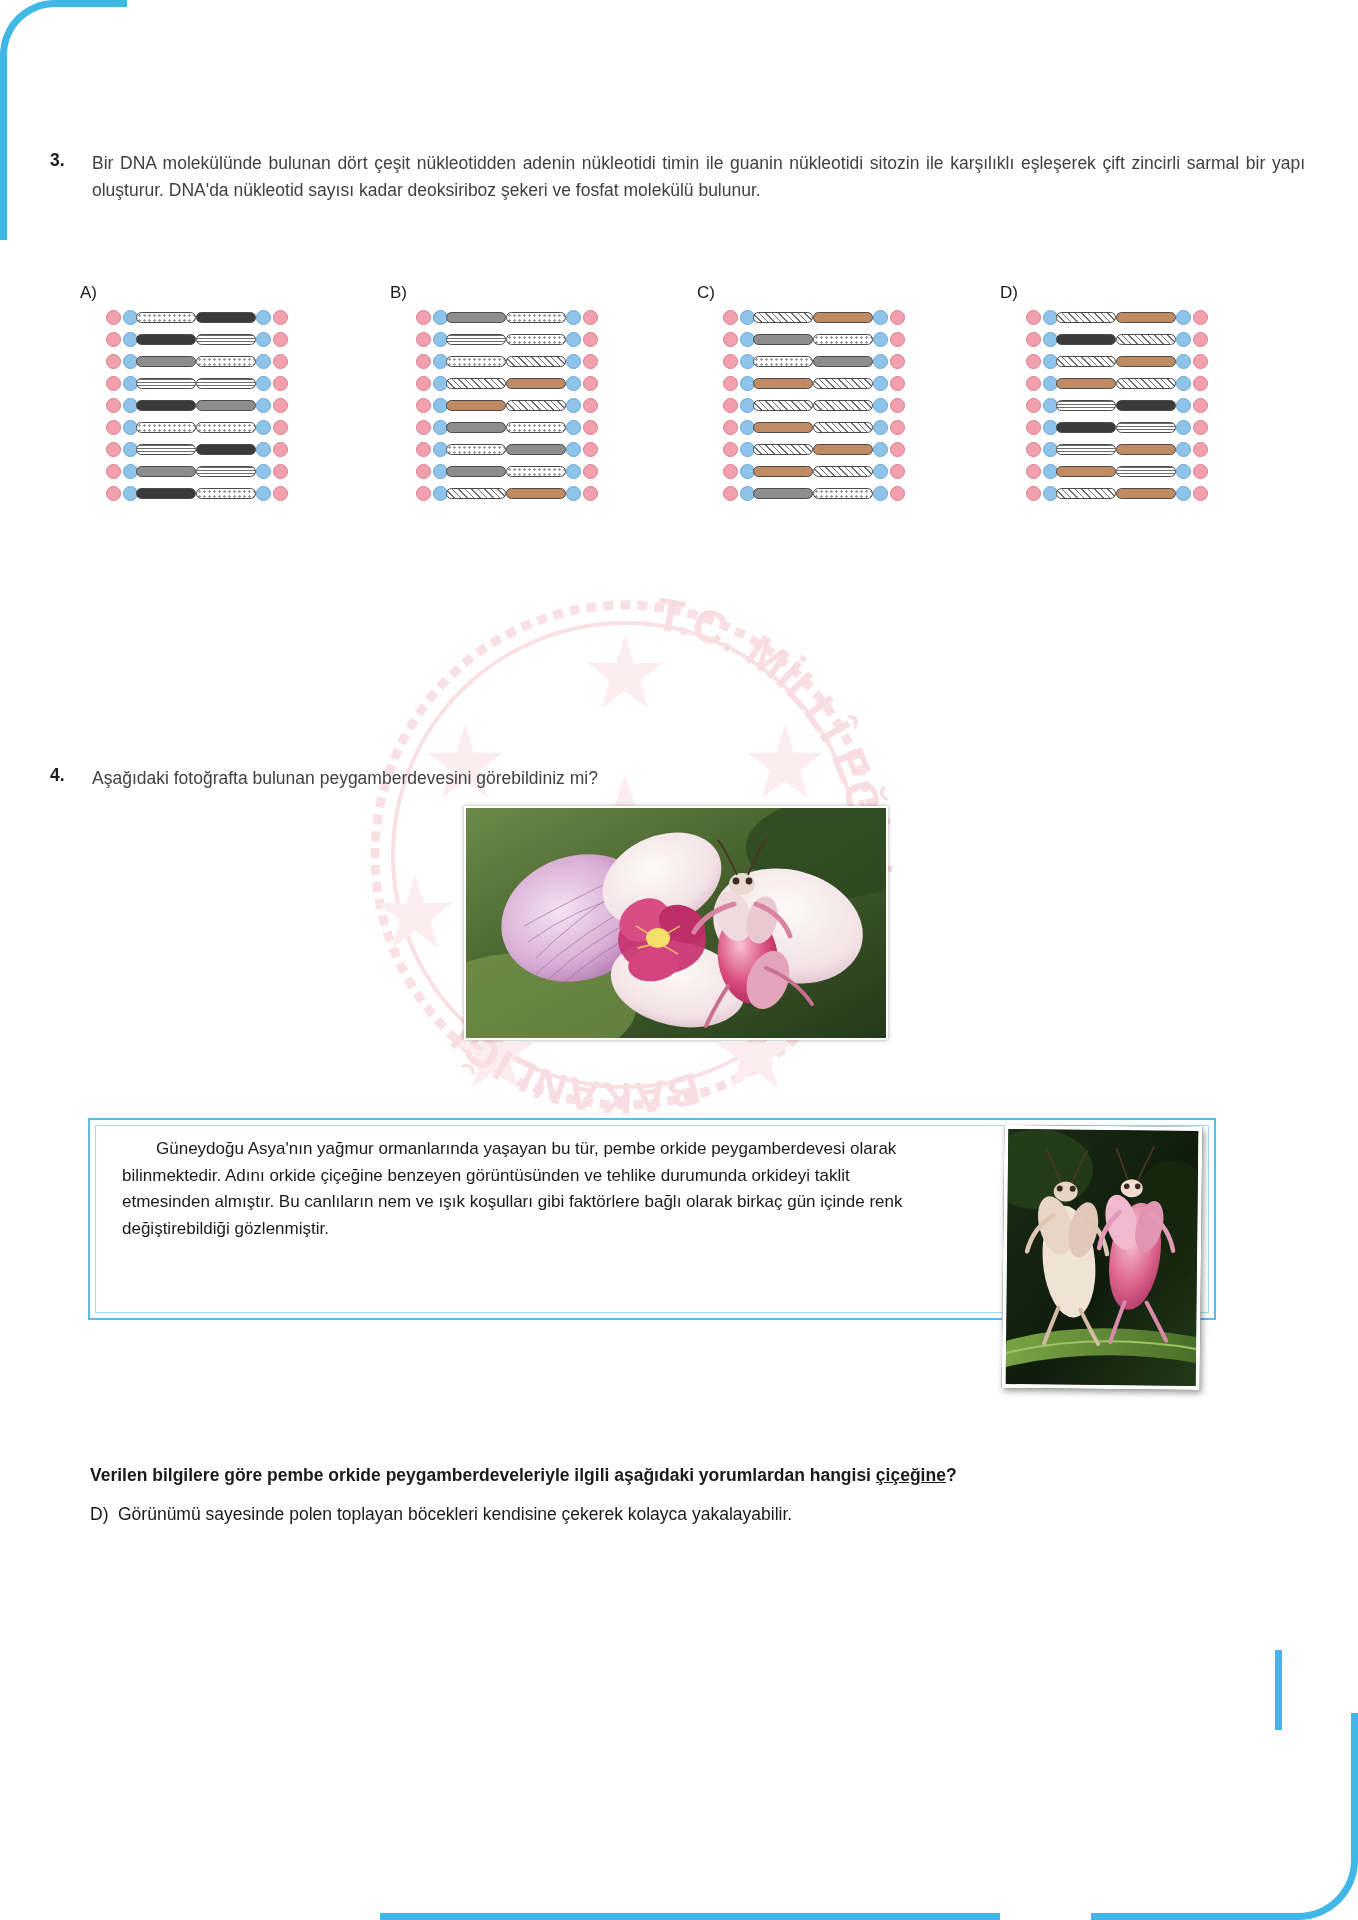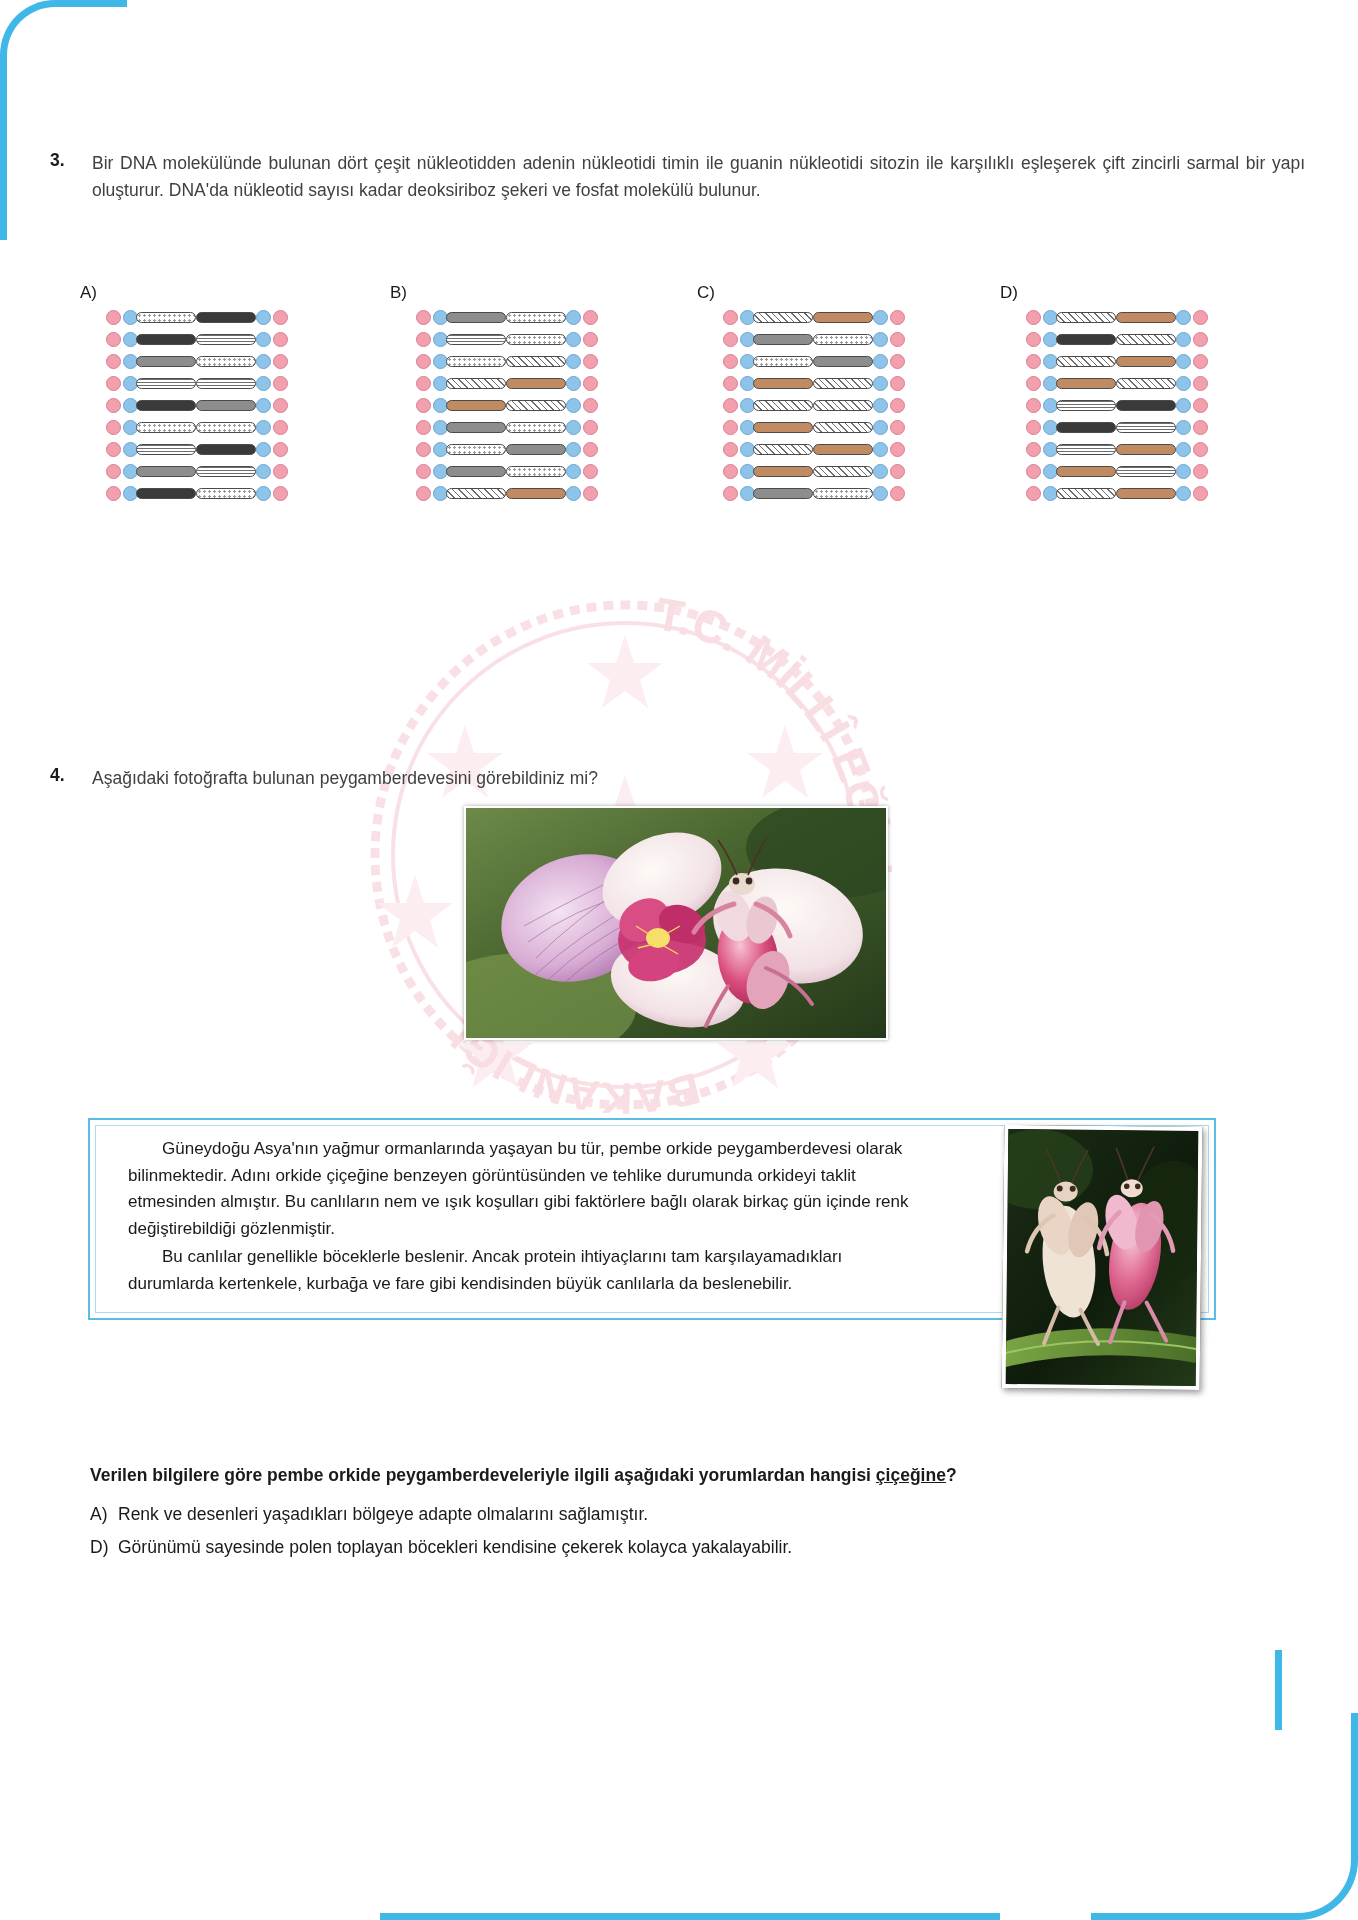--- a/index.html
+++ b/index.html
@@ -227,21 +227,21 @@
   }
   .info-text {
     position: absolute;
     left: 30px;
     top: 16px;
     width: 790px;
     font-size: 17px;
     line-height: 1.56;
     color: #1a1a1a;
   }
-  .info-text p { margin: 0 0 2px 8px; text-indent: 34px; }
+  .info-text p { margin: 0 0 2px 2px; text-indent: 34px; }
 
   
   .answers {
     position: absolute;
     left: 90px;
     top: 1465px;
     width: 1210px;
   }
   .ans-prompt {
     font-size: 17.5px;
@@ -695,21 +695,20 @@
         <path d="M300,160 Q330,172 346,196" stroke="#c96f90" stroke-width="4" fill="none" stroke-linecap="round"></path>
         <path d="M262,178 Q248,200 240,218" stroke="#c96f90" stroke-width="4" fill="none" stroke-linecap="round"></path>
       </g>
     </svg>
   </div>
 
   <div class="info-box">
     <div class="info-box-inner"></div>
     <div class="info-text">
       <p>Güneydoğu Asya'nın yağmur ormanlarında yaşayan bu tür, pembe orkide peygamberdevesi olarak bilinmektedir. Adını orkide çiçeğine benzeyen görüntüsünden ve tehlike durumunda orkideyi taklit etmesinden almıştır. Bu canlıların nem ve ışık koşulları gibi faktörlere bağlı olarak birkaç gün içinde renk değiştirebildiği gözlenmiştir.</p>
-      <p>Bu canlılar genellikle böceklerle beslenir. Ancak protein ihtiyaçlarını tam karşılayamadıkları durumlarda kertenkele, kurbağa ve fare gibi kendisinden büyük canlılarla da beslenebilir.</p>
     </div>
   </div>
 
   <div class="photo-thumb">
     <svg viewBox="0 0 190 255" width="190" height="255" preserveAspectRatio="none">
       <defs>
         <linearGradient id="bgDark" x1="0" y1="0" x2="1" y2="1">
           <stop offset="0%" stop-color="#1c2d16"></stop>
           <stop offset="55%" stop-color="#0f1c0c"></stop>
           <stop offset="100%" stop-color="#233a18"></stop>
@@ -758,17 +757,16 @@
         <path d="M112,82 Q96,96 92,118" stroke="#e39ab6" stroke-width="4.5" fill="none" stroke-linecap="round"></path>
         <path d="M144,84 Q162,98 166,120" stroke="#e39ab6" stroke-width="4.5" fill="none" stroke-linecap="round"></path>
         <path d="M118,172 Q110,194 104,212" stroke="#d98aa9" stroke-width="4" fill="none" stroke-linecap="round"></path>
         <path d="M140,172 Q152,194 160,210" stroke="#d98aa9" stroke-width="4" fill="none" stroke-linecap="round"></path>
       </g>
     </svg>
   </div>
 
   <div class="answers">
     <div class="ans-prompt"><span>Verilen bilgilere göre pembe orkide peygamberdeveleriyle ilgili aşağıdaki yorumlardan hangisi </span><span class="u">çiçeğine</span><span>?</span></div>
-    <div class="ans"><span class="lbl">A)</span><span>Renk ve desenleri yaşadıkları bölgeye adapte olmalarını sağlamıştır.</span></div>
     <div class="ans"><span class="lbl">D)</span><span>Görünümü sayesinde polen toplayan böcekleri kendisine çekerek kolayca yakalayabilir.</span></div>
   </div>
 
 </div>
 
 </body></html>

